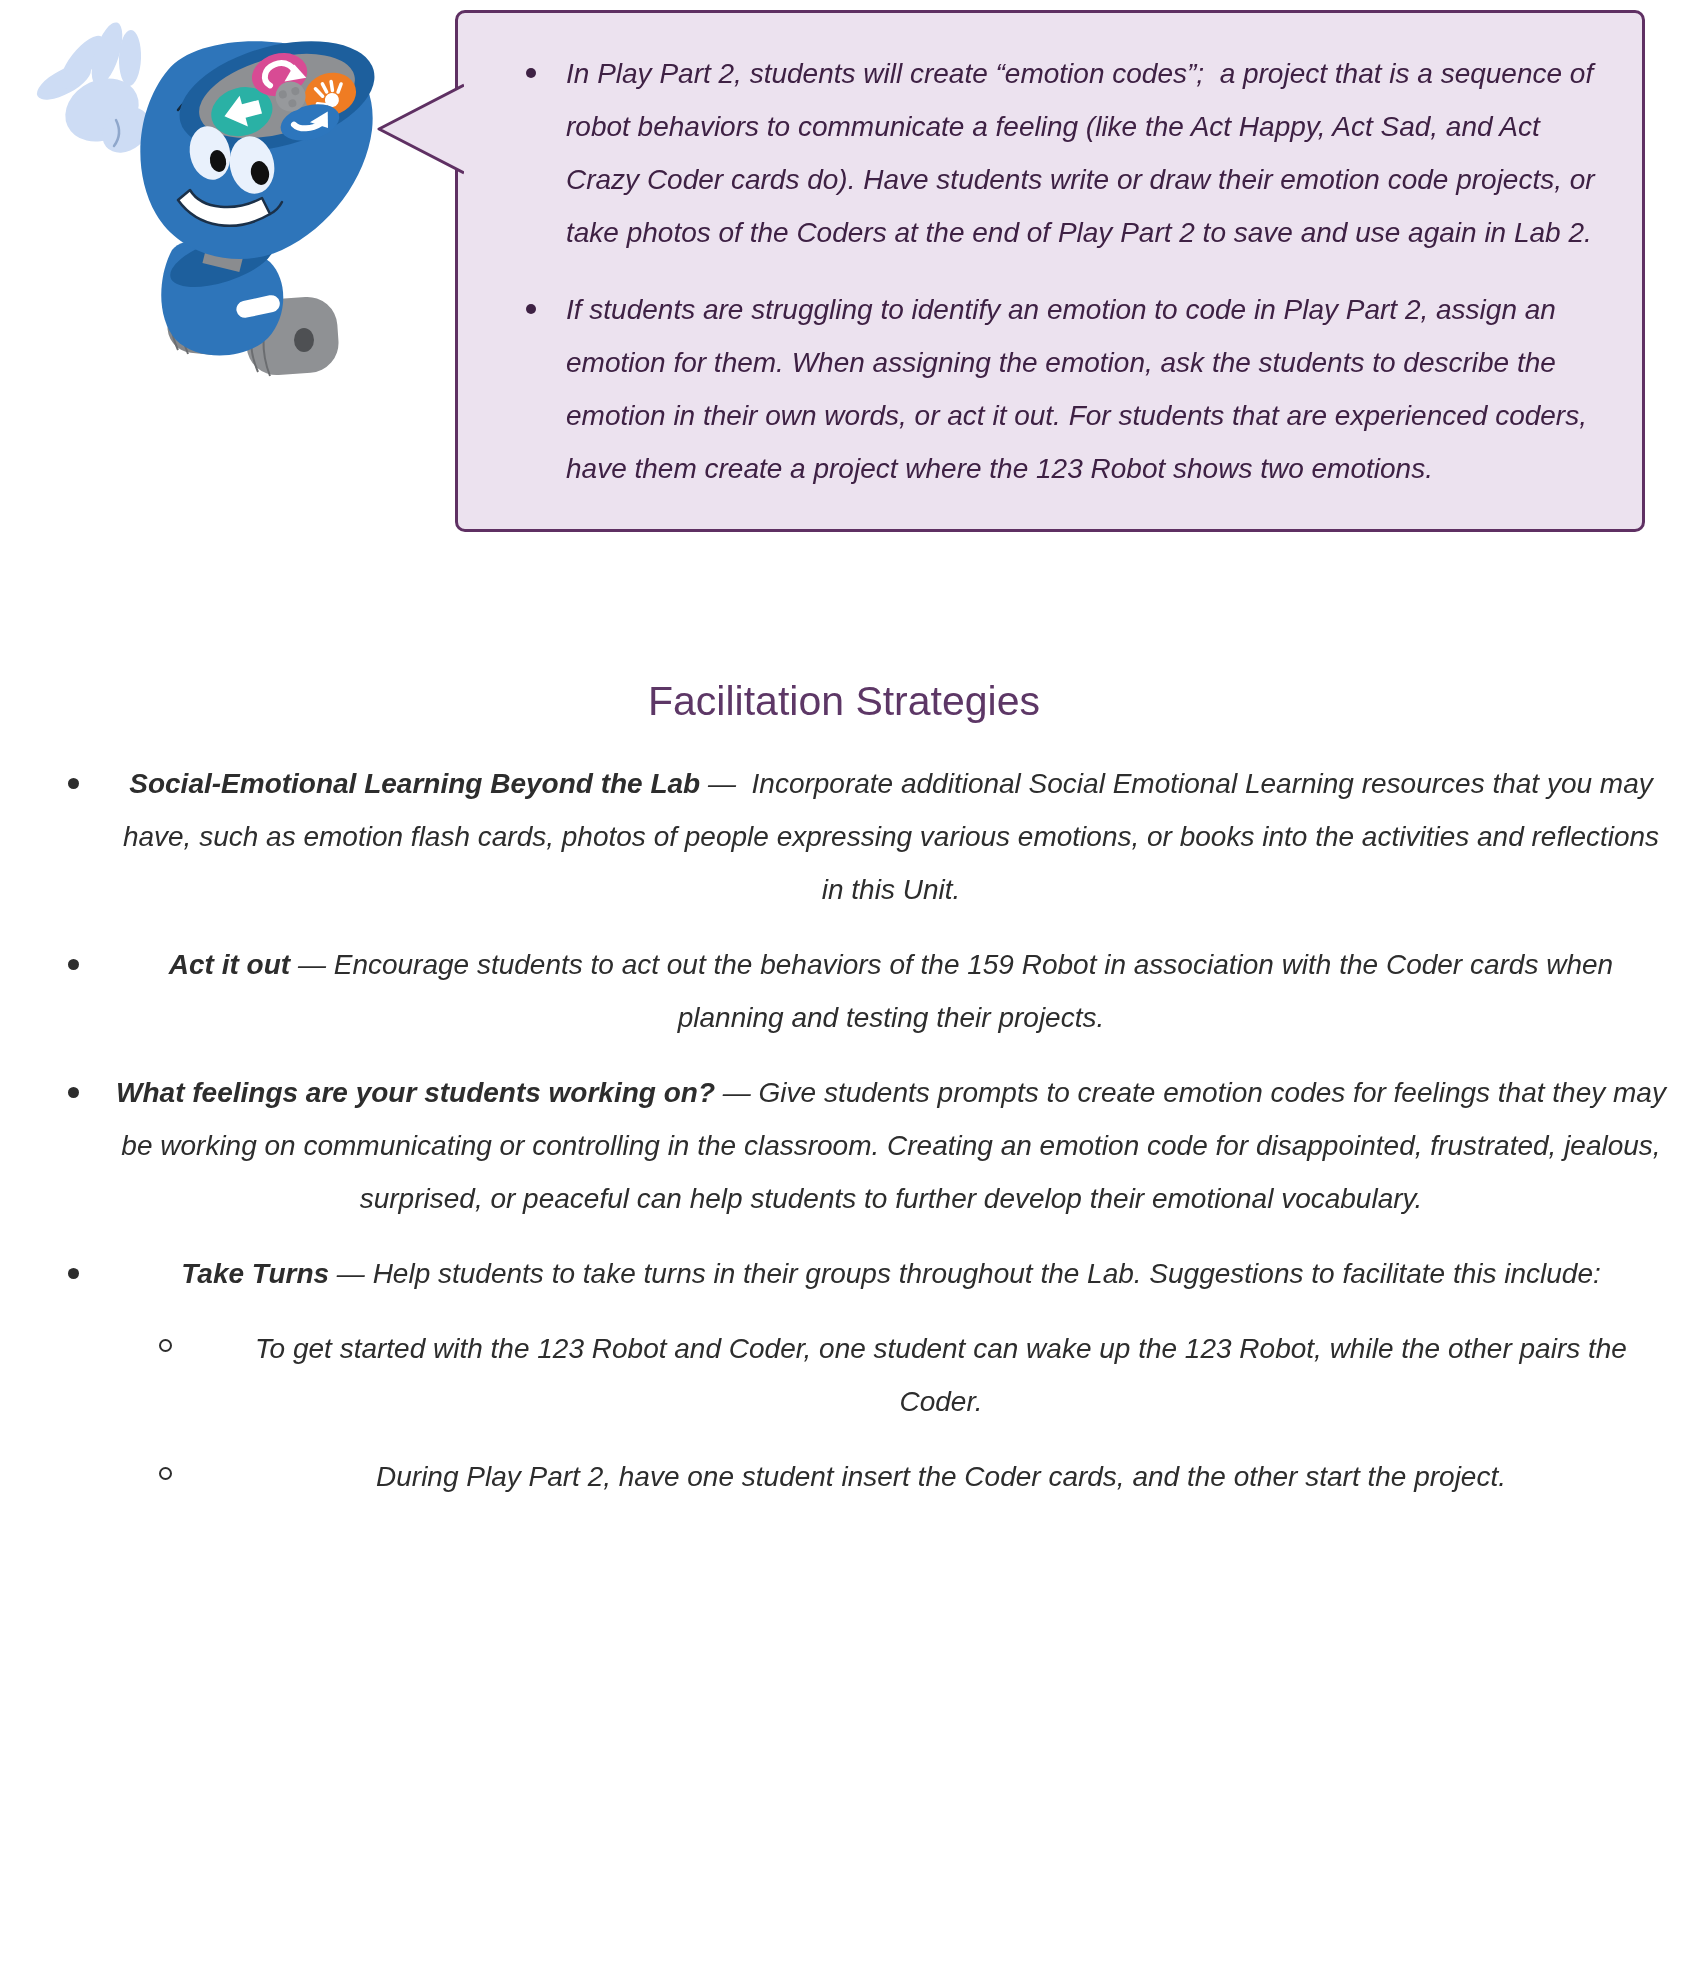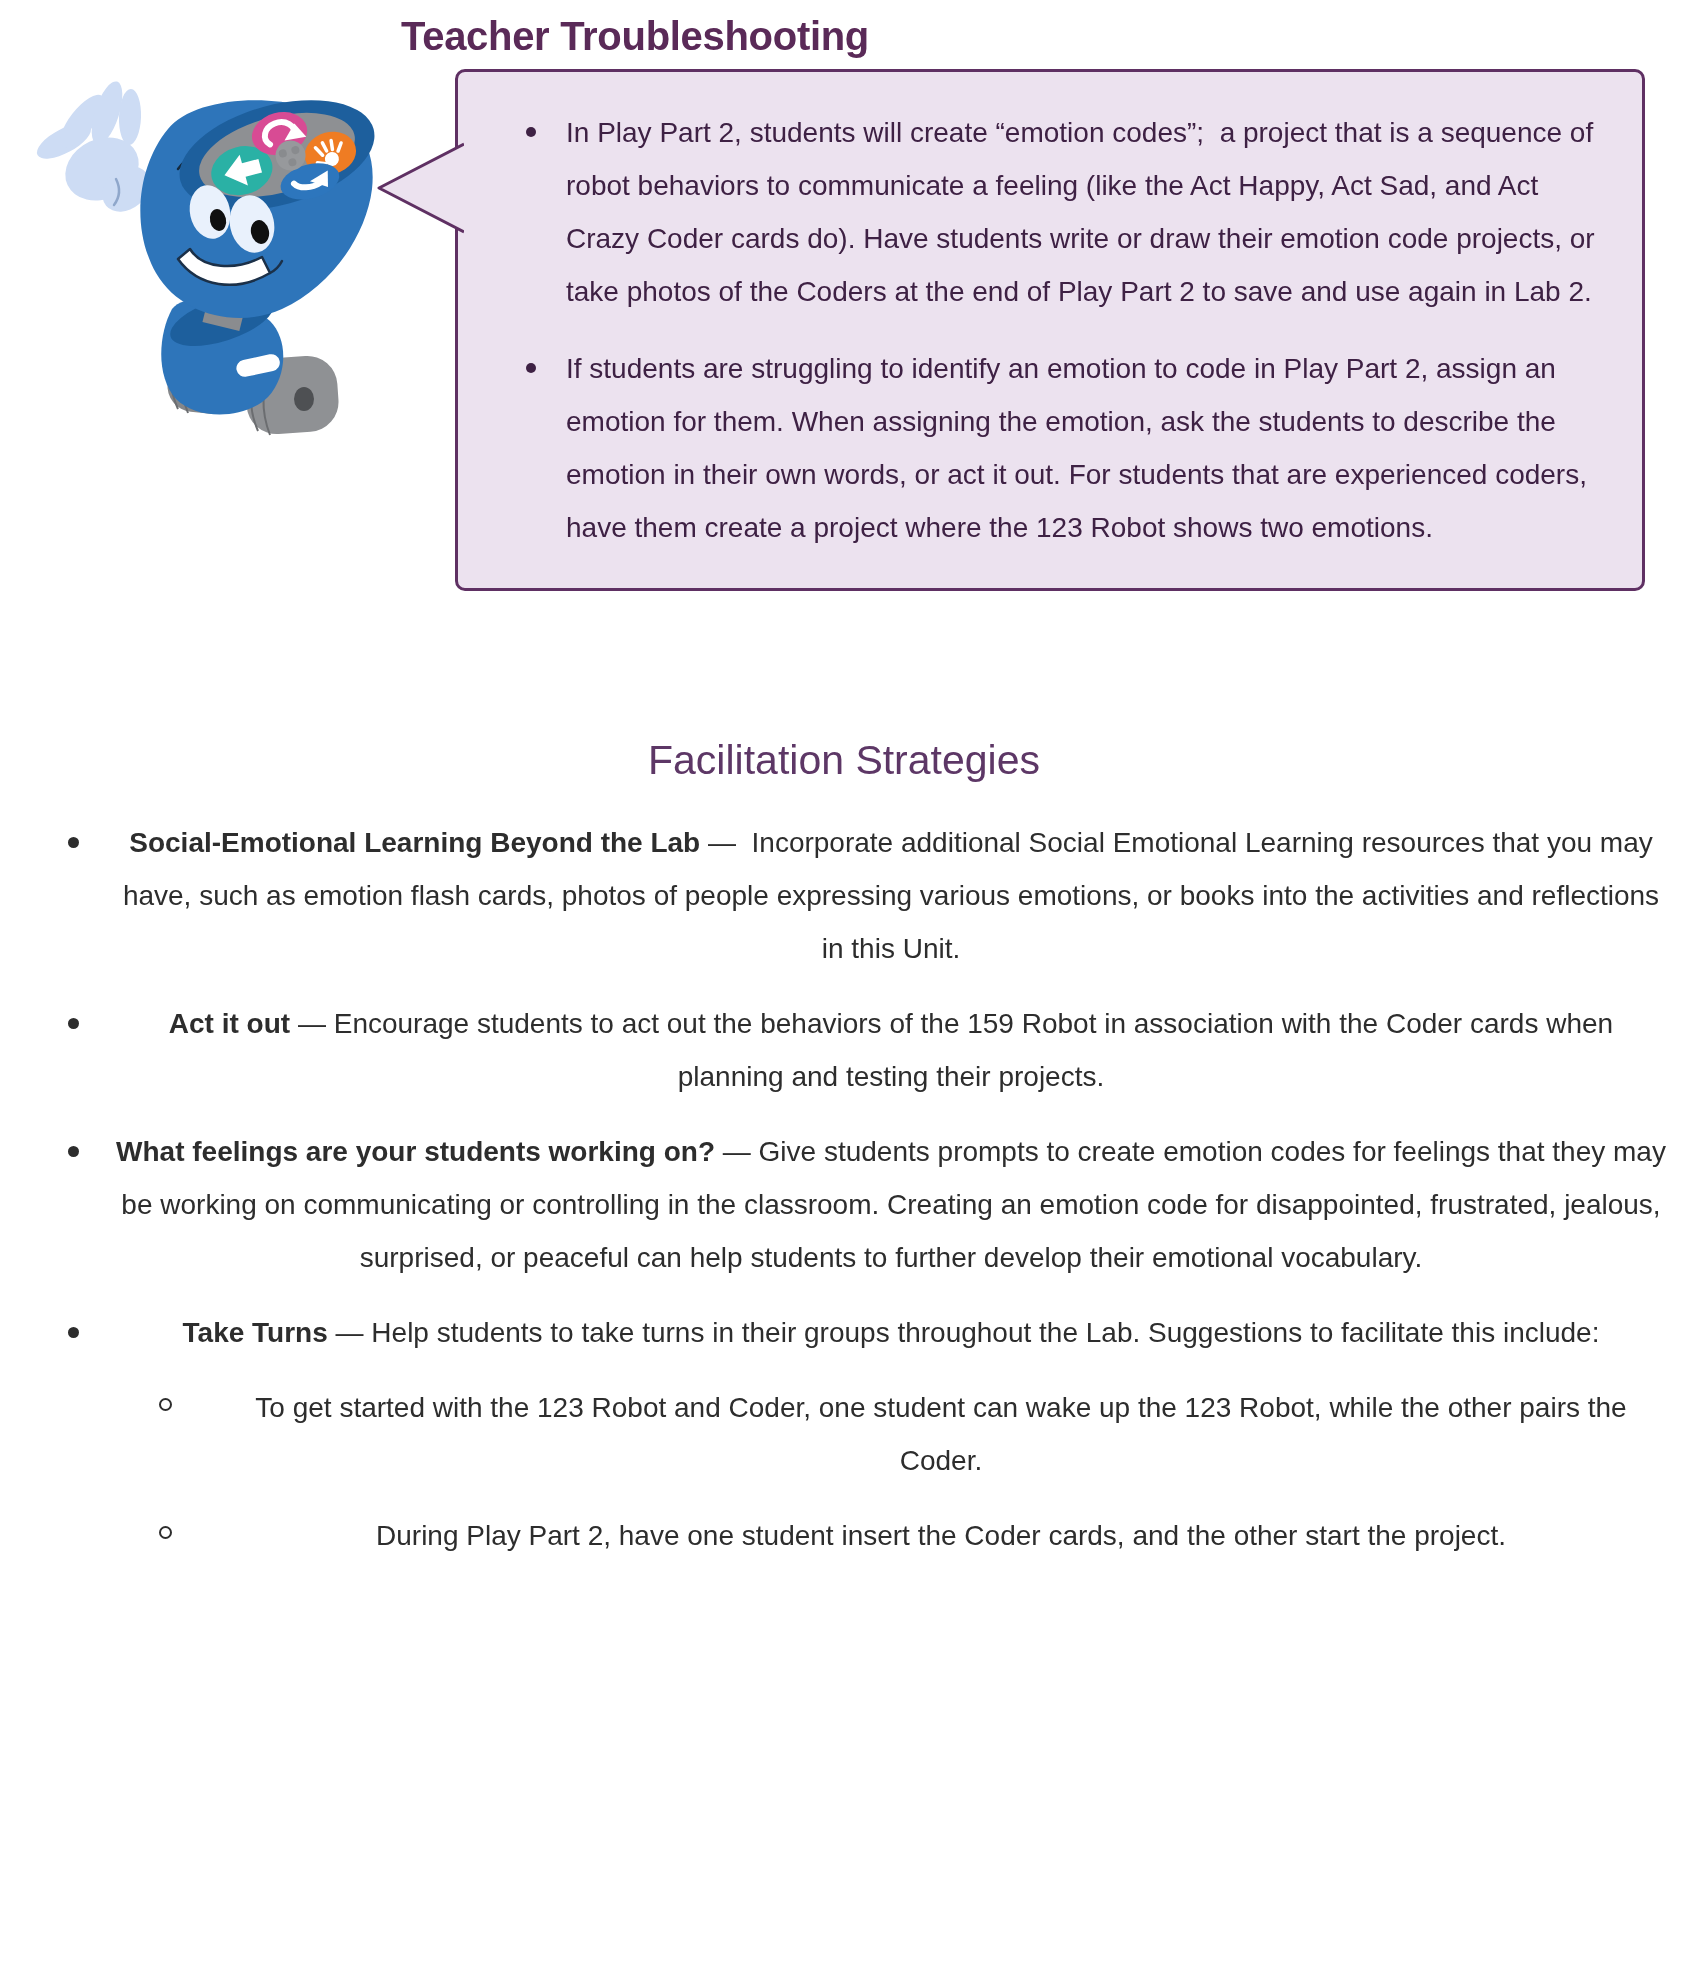--- a/index.html
+++ b/index.html
@@ -50,21 +50,21 @@
   .bubble li { position: relative; padding-left: 46px; }
   .bubble li + li { margin-top: 24px; }
   .bubble li::before {
     content: "";
     position: absolute;
     left: 6px; top: 21px;
     width: 10px; height: 10px;
     border-radius: 50%;
     background: #3e2144;
   }
-  .pre { white-space: pre-wrap; }
+  .pre { white-space: pre-wrap; font-style: italic; }
 
   
   .section-heading {
     font-size: 41px;
     font-weight: 400;
     color: #5d3766;
     margin: 146px 0 0 0;
     text-align: center;
   }
 
@@ -101,21 +101,20 @@
     border: 2.5px solid #2d2d2d;
     border-radius: 50%;
     background: transparent;
   }
 </style>
 </head>
 <body>
 
 <div class="page">
 
-  <h1 class="title">Teacher Troubleshooting</h1>
 
   <div class="hero-row">
 
     <div class="robot-wrap">
       <svg width="360" height="370" viewBox="0 0 360 370" aria-hidden="true">
 
         <g fill="#cddcf4">
           <ellipse cx="34" cy="64" rx="30" ry="12" transform="rotate(-28 34 64)"></ellipse>
           <ellipse cx="52" cy="44" rx="32" ry="12" transform="rotate(-52 52 44)"></ellipse>
           <ellipse cx="77" cy="36" rx="33" ry="12" transform="rotate(-72 77 36)"></ellipse>

